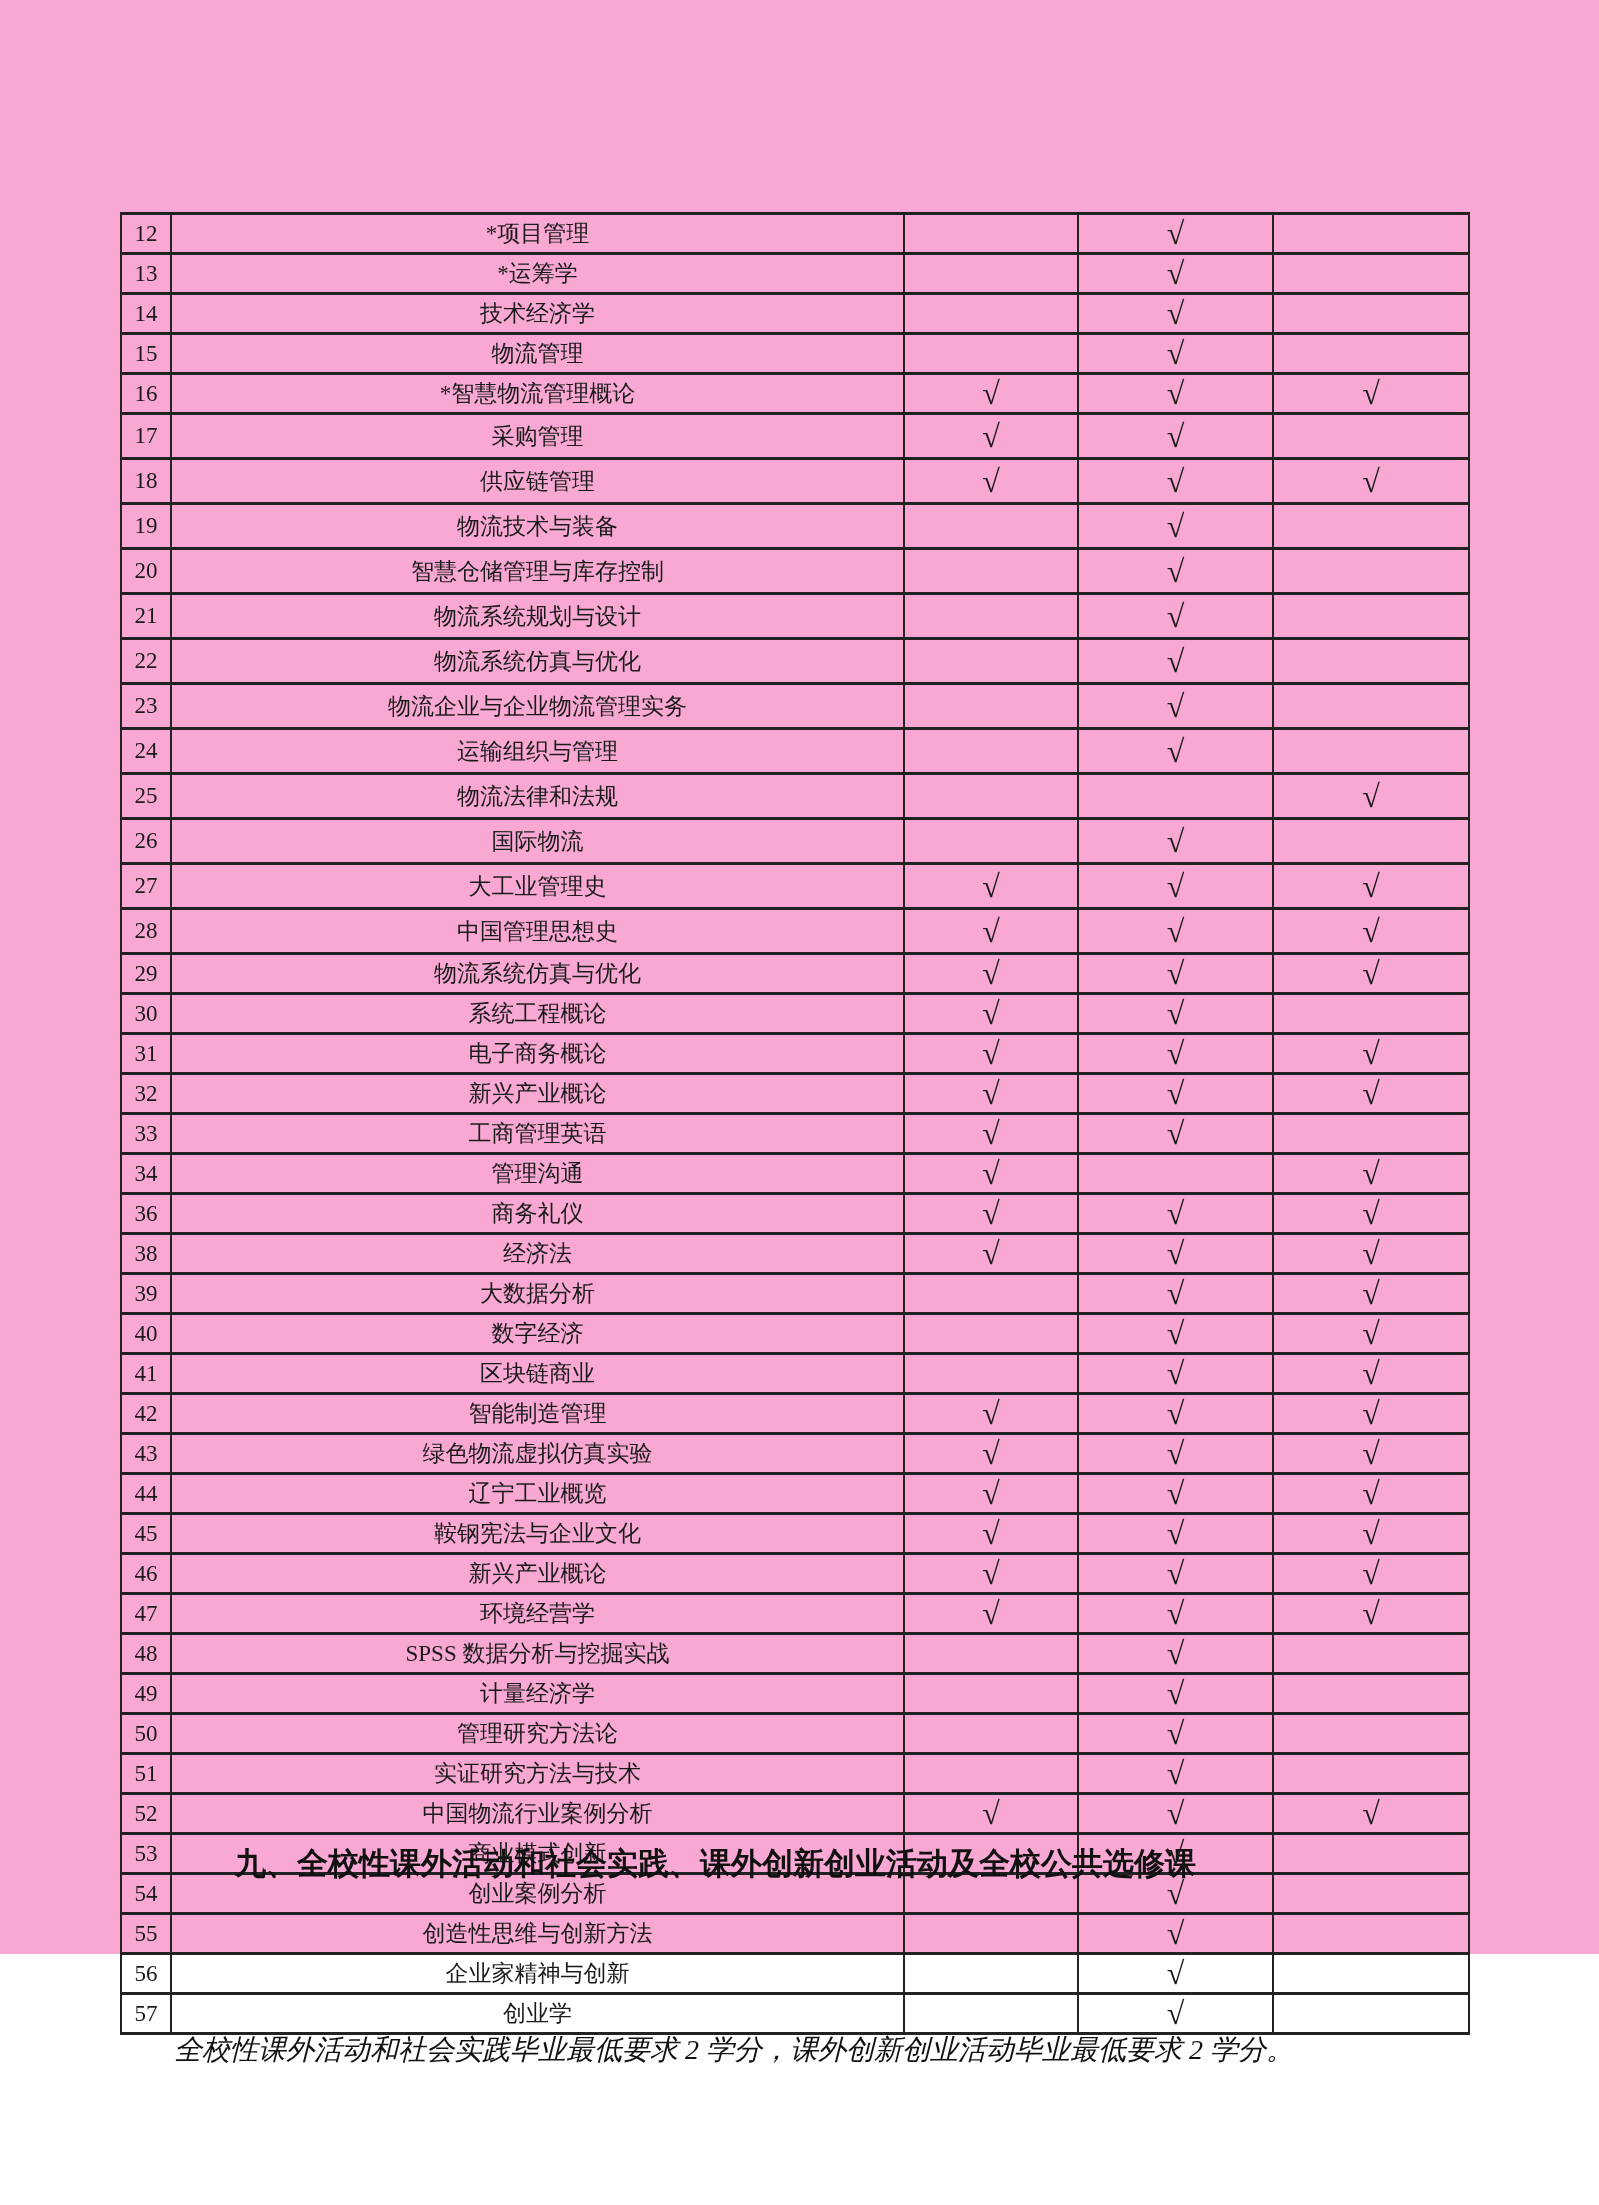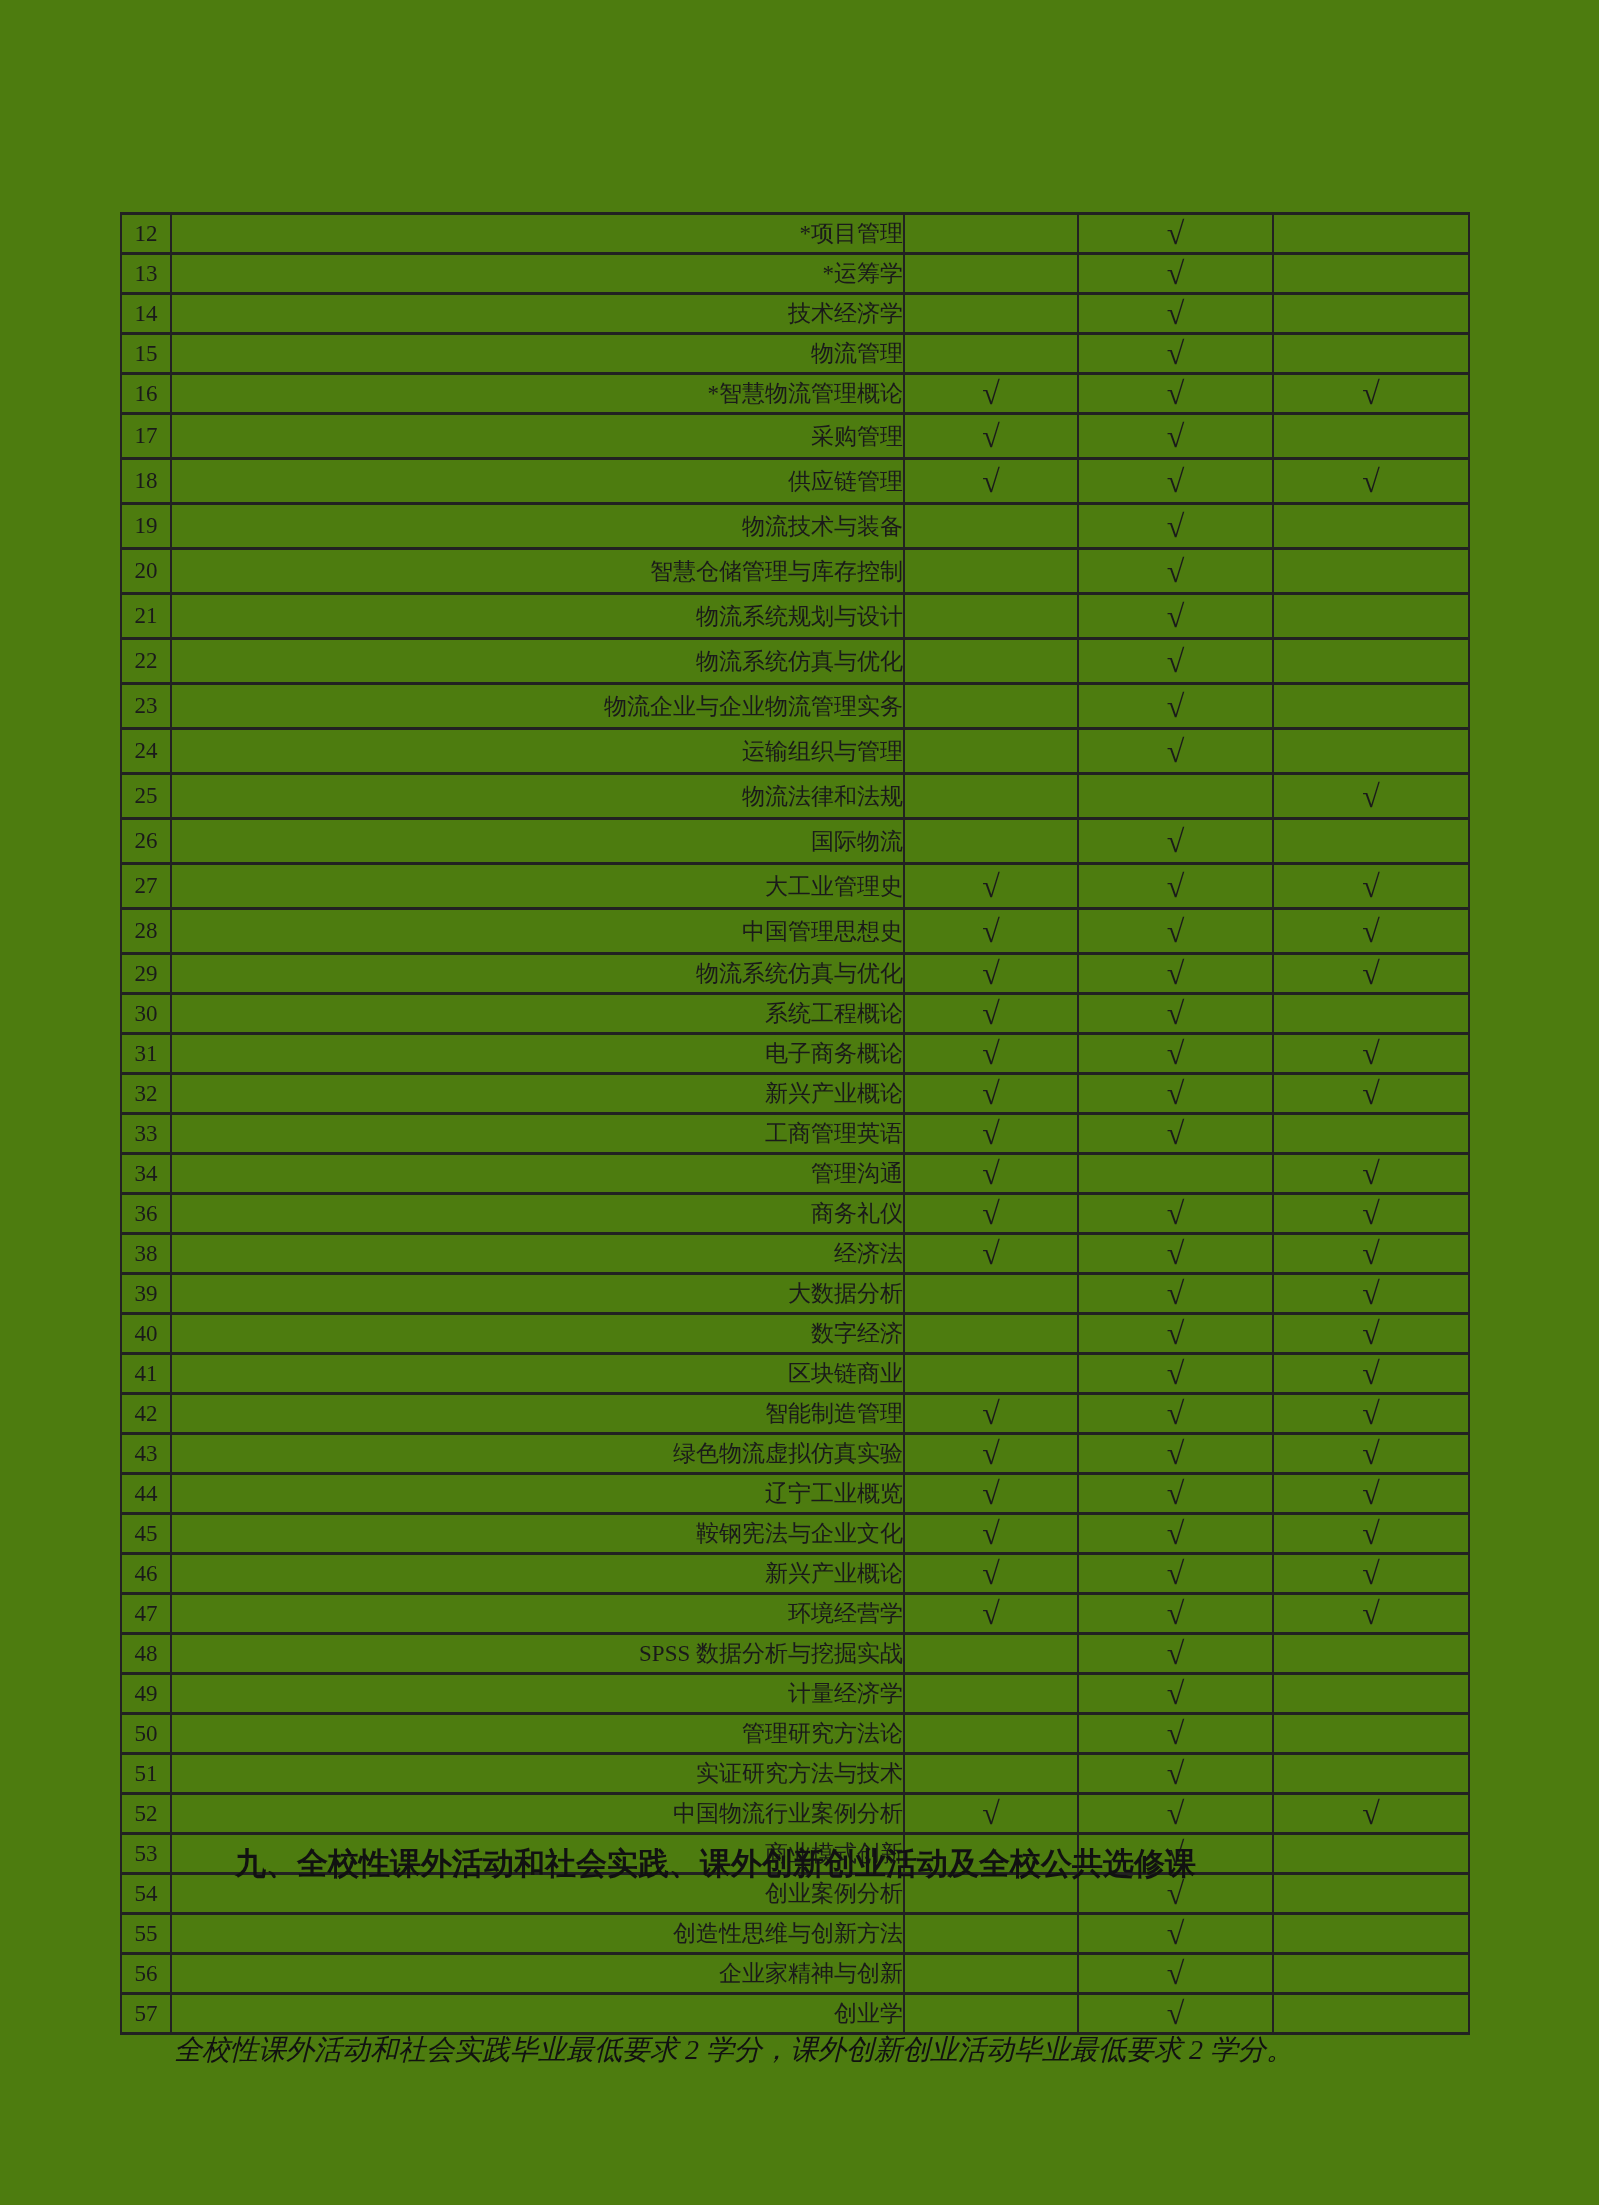--- a/index.html
+++ b/index.html
@@ -10,22 +10,22 @@
   body {
     width: 1599px;
     height: 2205px;
     position: relative;
     font-family: "Liberation Serif", serif;
     color: #1a1a1a;
   }
   .page {
     position: absolute;
     left: 0; top: 0;
-    width: 1599px; height: 2205px;
-    background: #4d7c0f;
+    width: 1599px; height: 1954px;
+    background: #f9a8d4;
   }
 
   
   table.course-table {
     position: absolute;
     left: 120px;
     top: 212px;
     width: 1348px;
     border-collapse: collapse;
     table-layout: fixed;
@@ -38,21 +38,21 @@
     padding: 0;
     overflow: hidden;
     white-space: nowrap;
   }
   td.num-cell {
     text-align: center;
     font-size: 23px;
     font-family: "Liberation Serif", serif;
   }
   td.name-cell {
-    text-align: right;
+    text-align: center;
     padding-left: 16px;
     font-size: 23px;
     font-family: "Liberation Serif", serif;
   }
   td.check-cell {
     text-align: center;
     font-size: 32px;
     font-family: "Liberation Serif", serif;
   }
   tr.h35 { height: 35px; }

